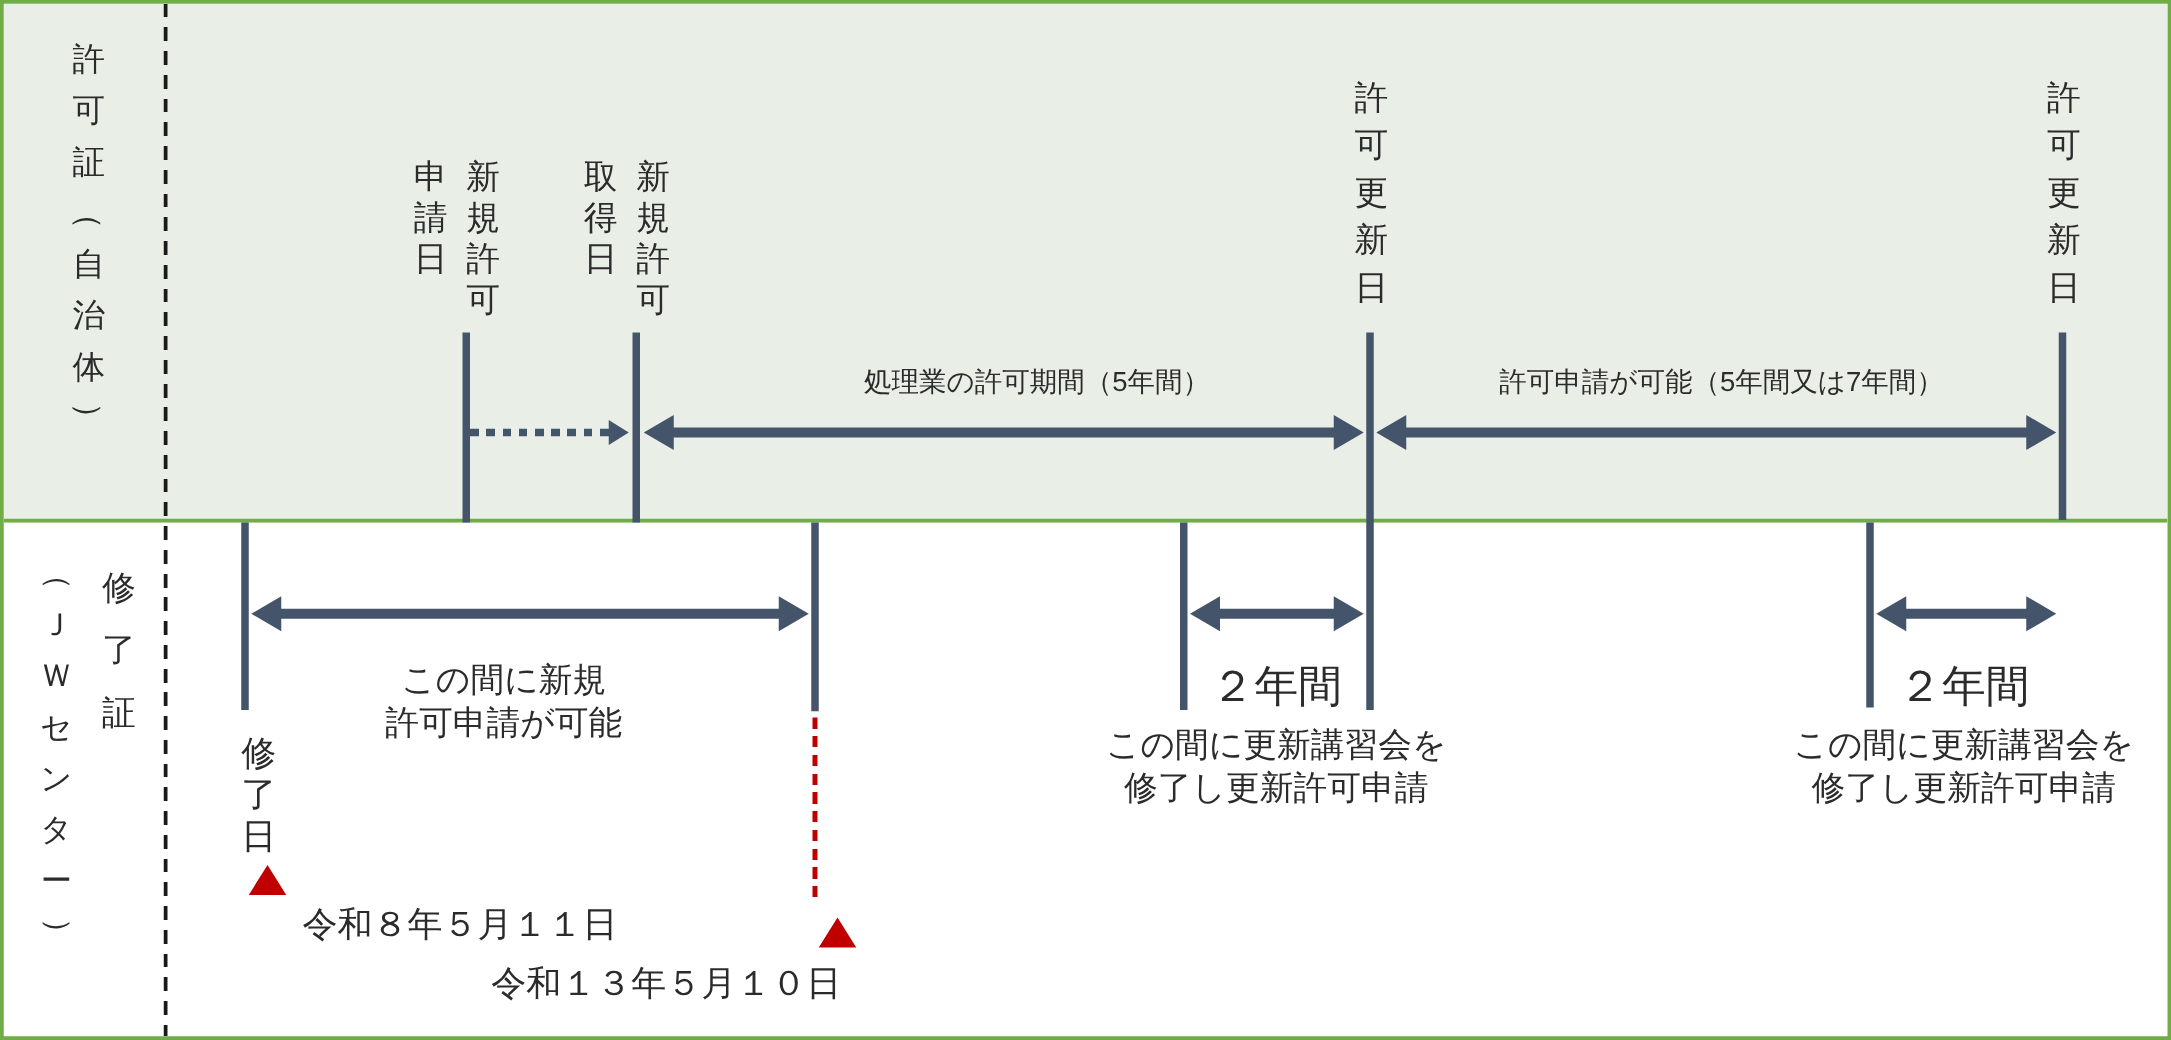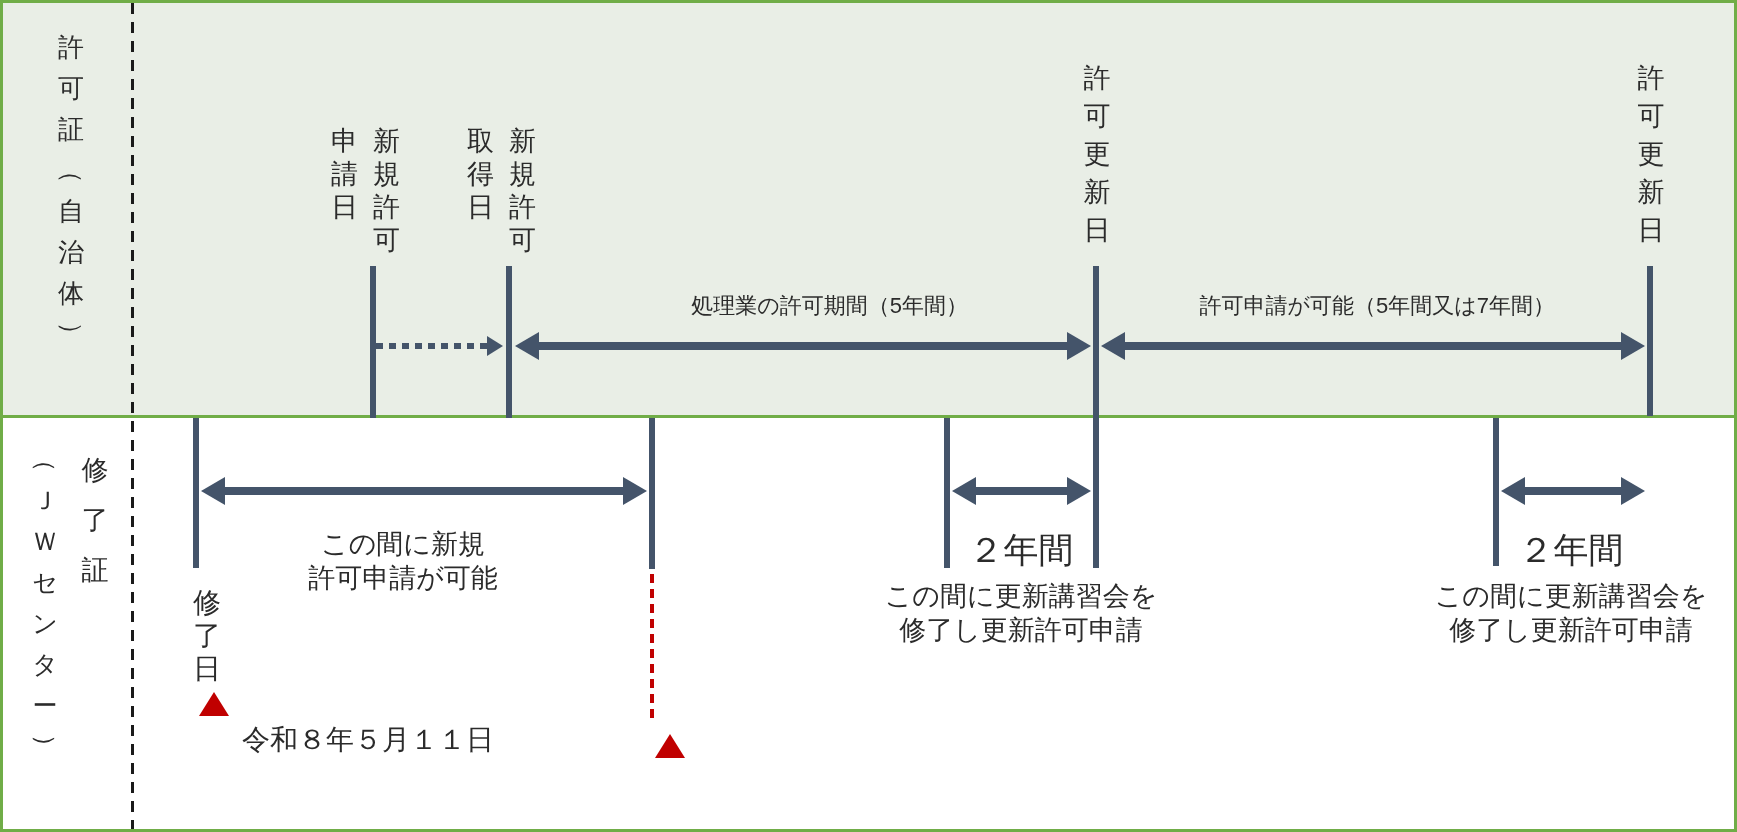--- a/index.html
+++ b/index.html
@@ -194,14 +194,15 @@
       <span>修</span>
       <span>了</span>
       <span>日</span>
     </div>
 
   <div class="red-tri" style="left:196px; top:689px;"></div>
   <div class="date" style="left:192px; top:718px;margin-left:47px;">令和８年５月１１日</div>
 
   <div class="red-dash"></div>
   <div class="red-tri" style="left:652px; top:731px;"></div>
+  <div class="date" style="left:390px; top:765px;">令和１３年５月１０日</div>
 
 </div>
 
 </body></html>

